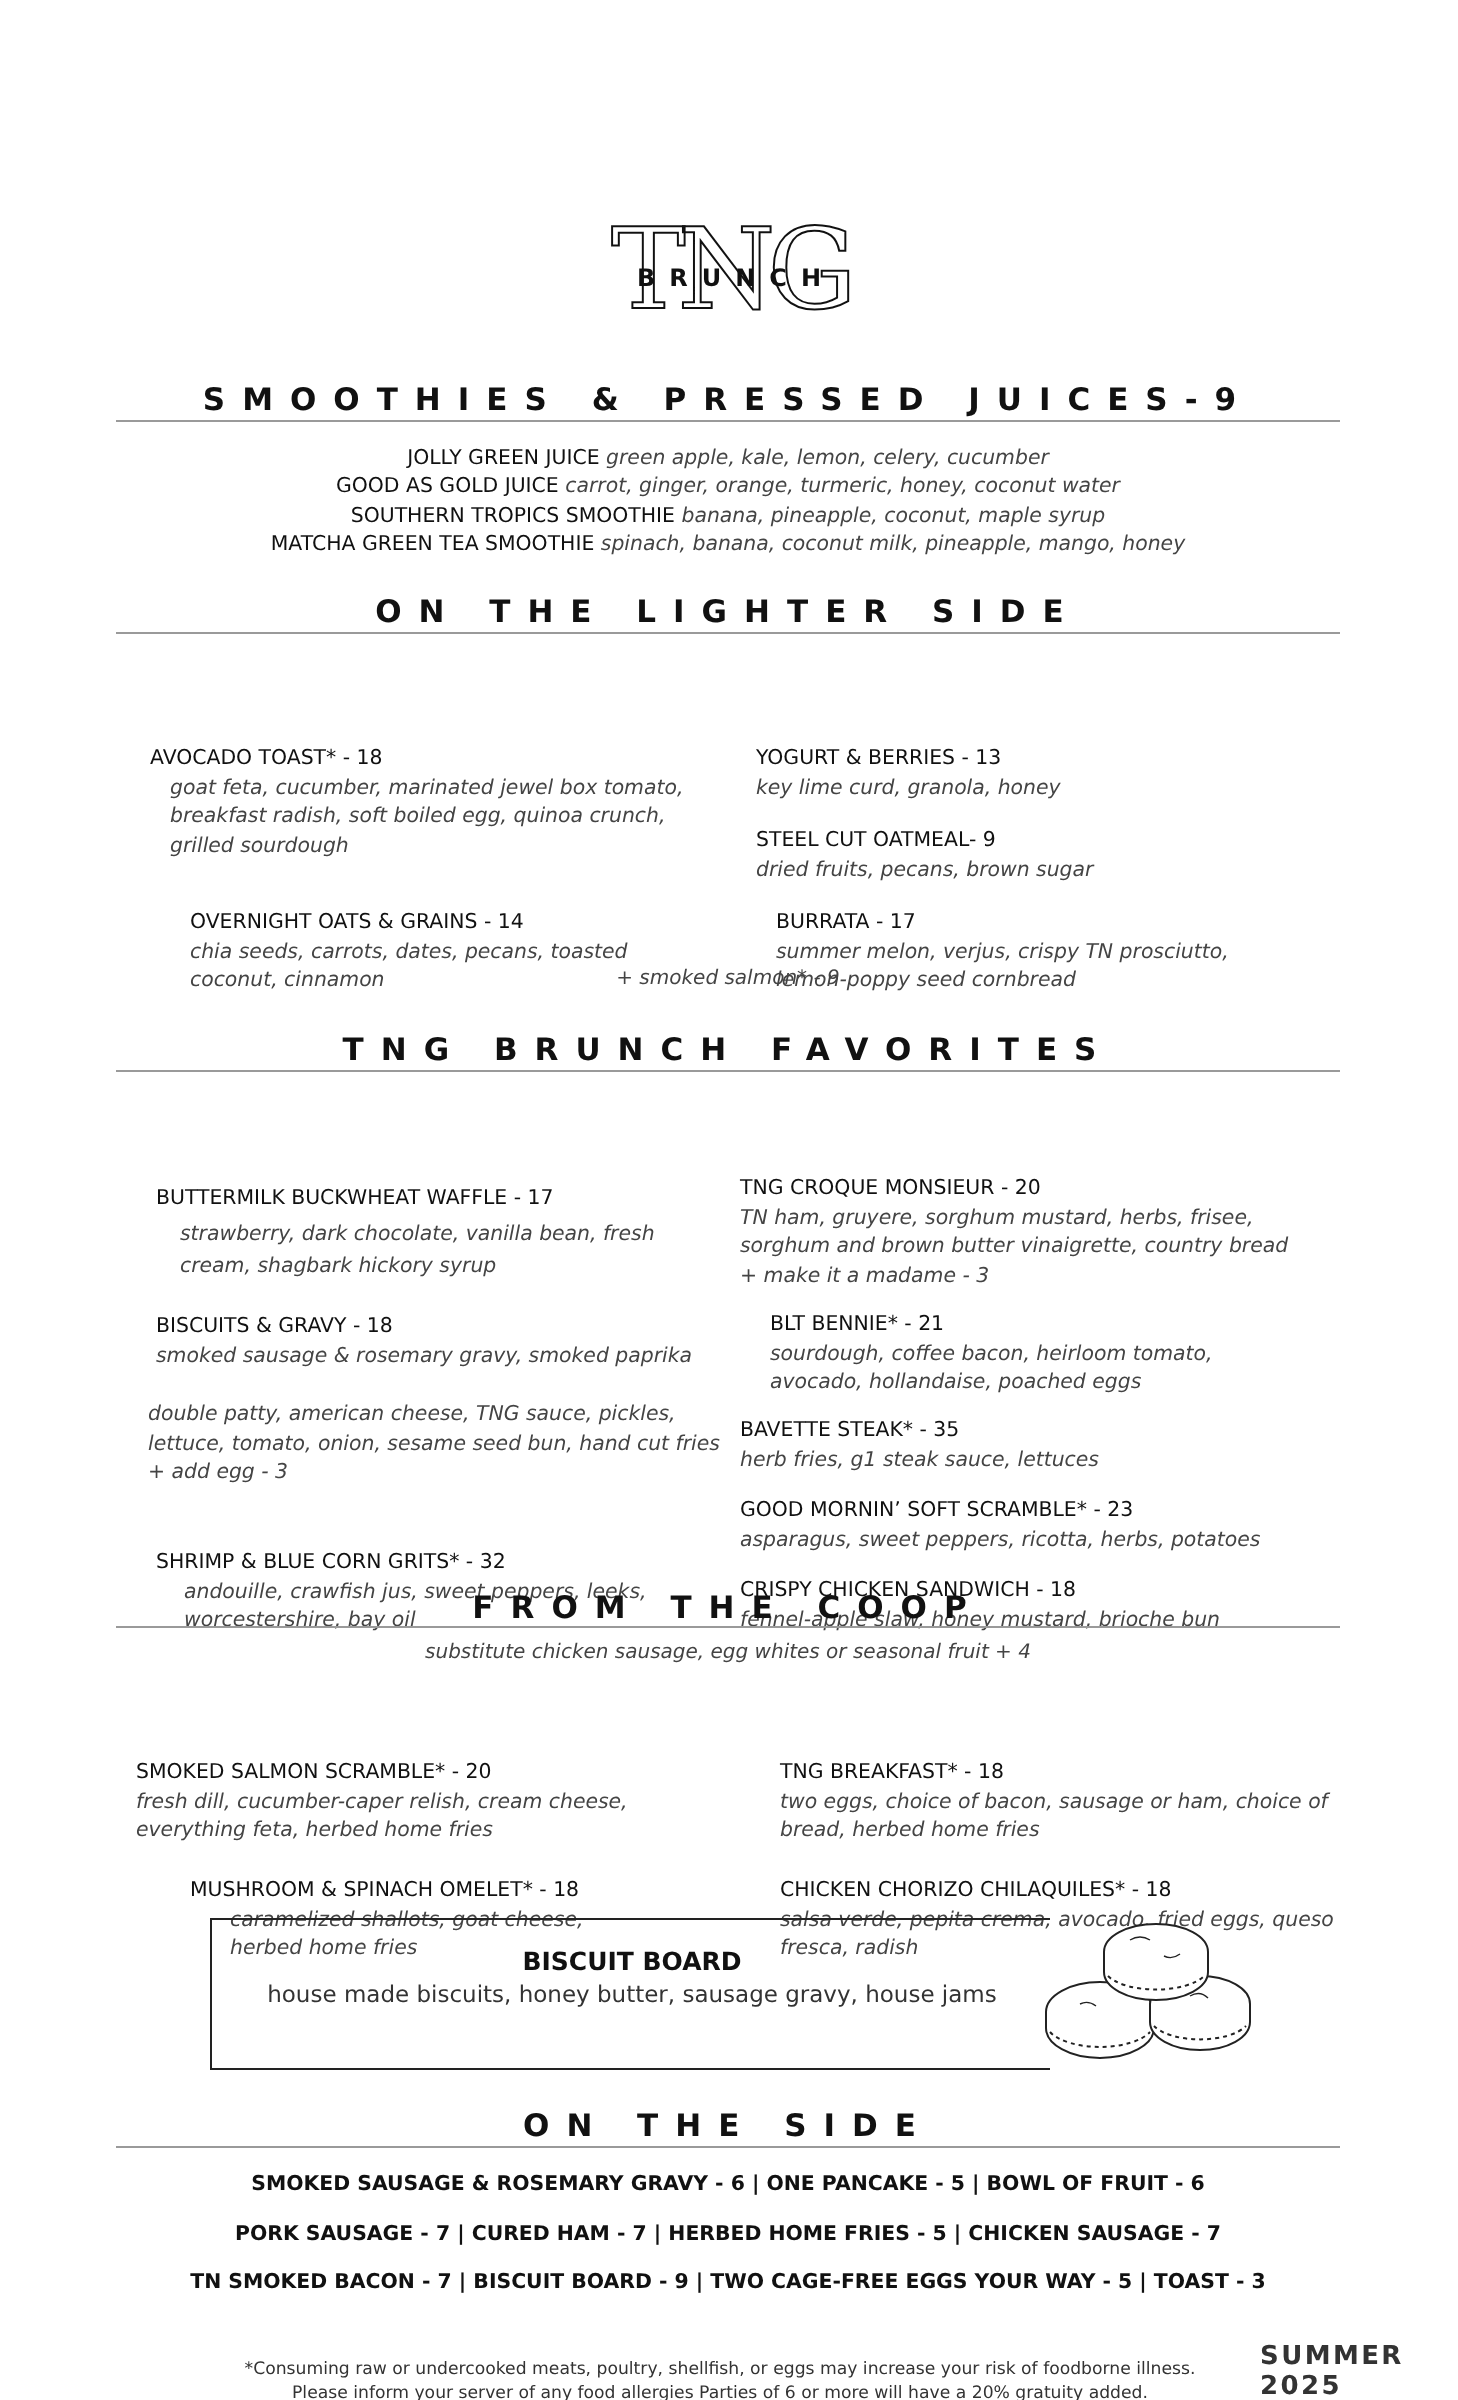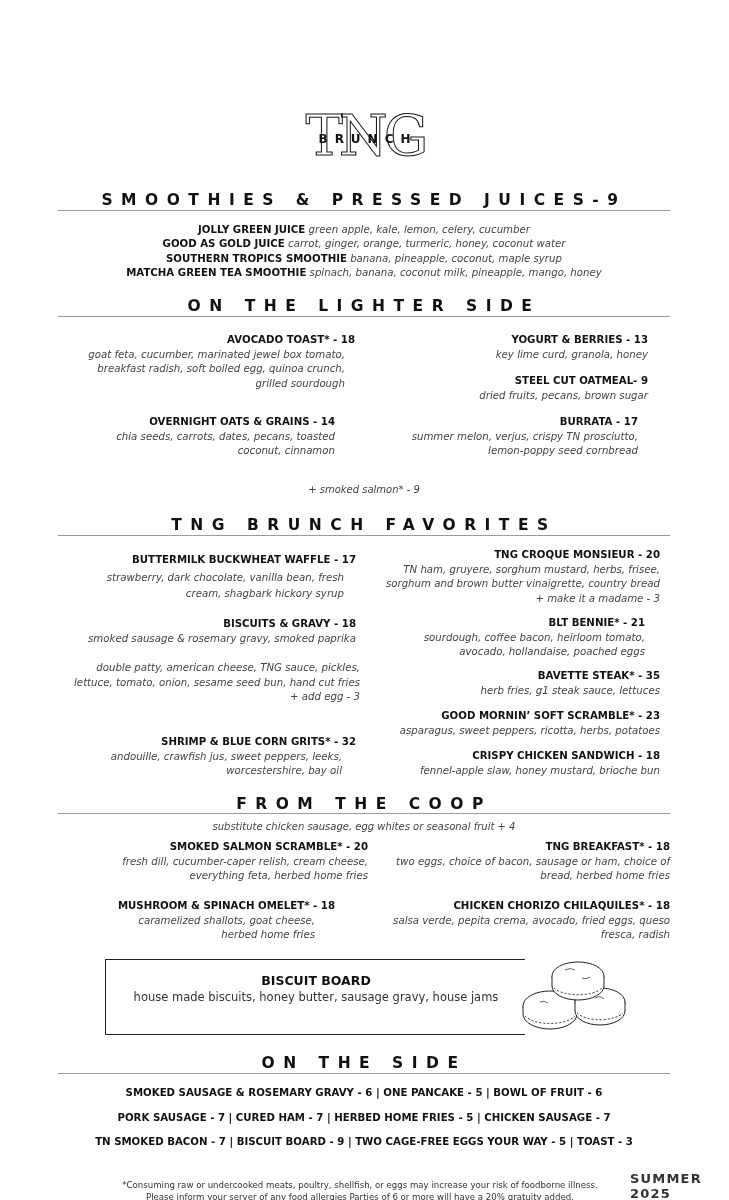--- a/index.html
+++ b/index.html
@@ -9,23 +9,23 @@
   .logo { left:300px; top:108px; width:130px; height:62px; }
   .logo-letters { position:absolute; left:0; top:0; width:130px; text-align:center;
          font-family:"DejaVu Serif","Liberation Serif",serif; font-size:56px; line-height:56px;
          color:transparent; -webkit-text-stroke:1px #111; letter-spacing:-4px; font-weight:300; }
   .logo-brunch { position:absolute; left:0; top:24px; width:130px; text-align:center;
          font-size:12px; font-weight:bold; letter-spacing:7px; color:#111; padding-left:6px; box-sizing:border-box; }
   .sec-title { left:58px; width:612px; text-align:center; font-size:15.5px; font-weight:bold;
          letter-spacing:8.5px; color:#111; }
   .rule { left:58px; width:612px; height:1px; background:#9a9a9a; }
   .center-list { left:58px; width:612px; text-align:center; font-size:10.2px; line-height:14.4px; }
-  .name { font-weight:bold; color:#111; }
+  .name { font-weight:normal; color:#111; }
   .desc { font-style:italic; color:#444; }
-  .item { position:absolute; text-align:right; font-size:10.2px; line-height:14.5px; }
+  .item { position:absolute; text-align:left; font-size:10.2px; line-height:14.5px;margin-top:40px; }
   .item .name { display:block; }
   .item .desc { display:block; }
   .note { text-align:center; font-style:italic; font-size:10px; color:#444; }
   .board { left:105px; top:959px; width:420px; height:76px; border:1px solid #222; border-right:none;
            box-sizing:border-box; }
   .board-inner { position:absolute; left:0; top:12px; width:420px; text-align:center; }
   .board-title { font-size:12.5px; font-weight:bold; color:#111; line-height:17px; }
   .board-prices { font-size:11px; font-style:italic; color:#333; line-height:16px; }
   .board-prices b { font-style:italic; color:#111; }
   .board-desc { font-size:11.5px; color:#333; line-height:17px; }

